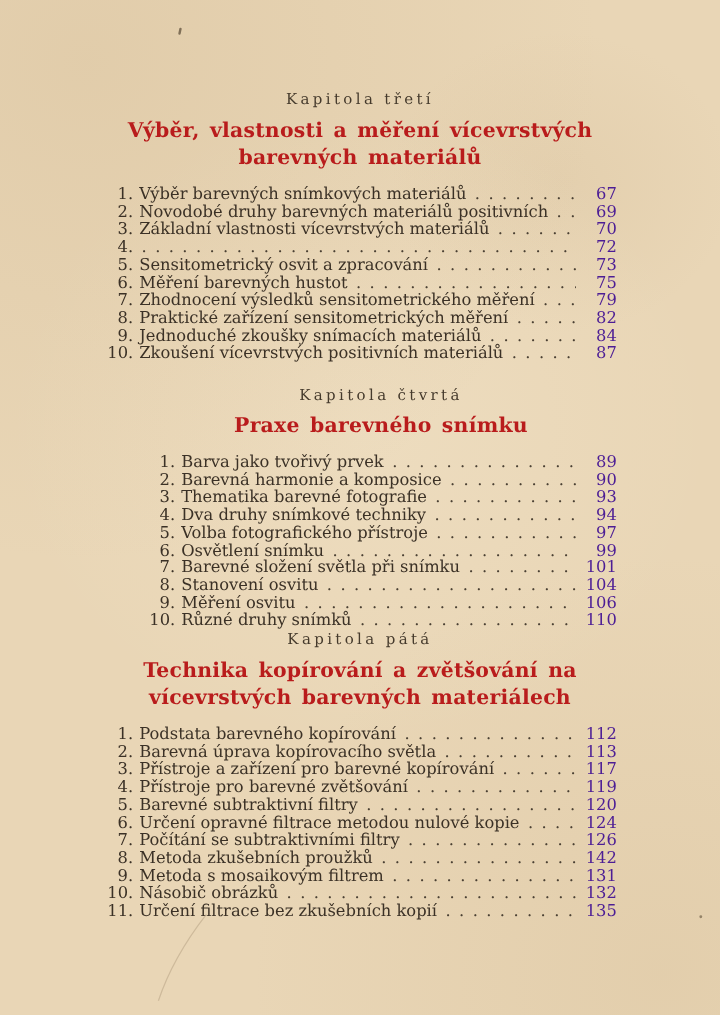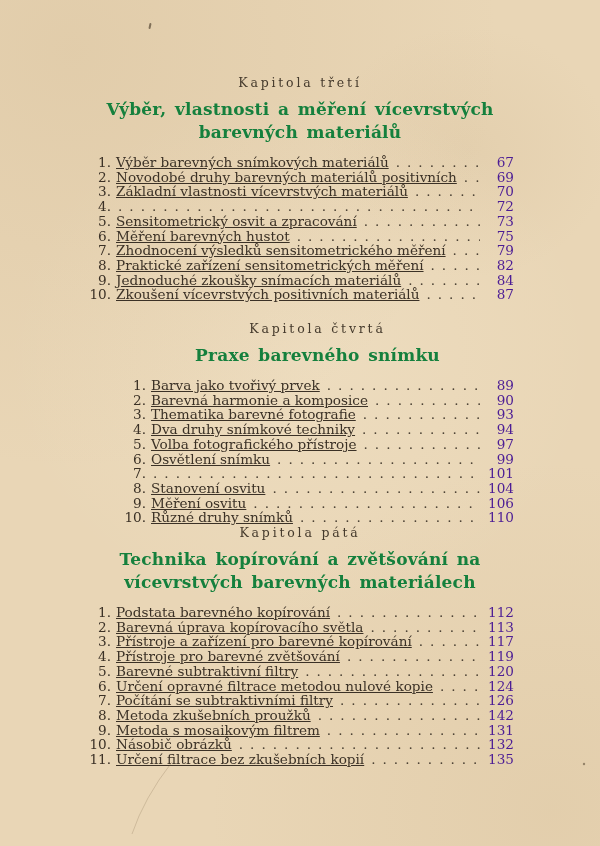--- a/index.html
+++ b/index.html
@@ -42,42 +42,41 @@
     letter-spacing: 2.8px;
     color: #453a2c;
   }
   .toc-title {
     font-size: 17px;
     font-weight: bold;
     line-height: 23px;
     text-align: center;
     max-width: 470px;
     margin: 8px auto 0;
-    color: #15803d;
+    color: #b91c1c;
     letter-spacing: 0.2px;
     word-spacing: 2.5px;
   }
   .toc-list {
     margin: 11px 86px 0 84px;
   }
   .toc-row {
     display: flex;
     align-items: baseline;
     font-size: 13.6px;
     line-height: 14.7px;
     color: #3b3126;
   }
   .toc-num {
     flex: 0 0 27px;
     text-align: right;
   }
   .toc-label {
     margin-left: 5px;
     white-space: nowrap;
-    text-decoration: underline;
   }
   .toc-leader {
     flex: 1 1 0;
     min-width: 0;
     overflow: hidden;
     white-space: nowrap;
     letter-spacing: 7px;
     margin: 0 2px 0 7px;
     color: #4a4033;
   }
@@ -202,20 +201,21 @@
             <span class="toc-page-num">97</span>
           </div>
           <div class="toc-row">
             <span class="toc-num">6.</span>
             <span class="toc-label">Osvětlení snímku</span>
             <span class="toc-leader"></span>
             <span class="toc-page-num">99</span>
           </div>
           <div class="toc-row">
             <span class="toc-num">7.</span>
+            <span class="toc-label">Barevné složení světla při snímku</span>
             <span class="toc-leader"></span>
             <span class="toc-page-num">101</span>
           </div>
           <div class="toc-row">
             <span class="toc-num">8.</span>
             <span class="toc-label">Stanovení osvitu</span>
             <span class="toc-leader"></span>
             <span class="toc-page-num">104</span>
           </div>
           <div class="toc-row">

